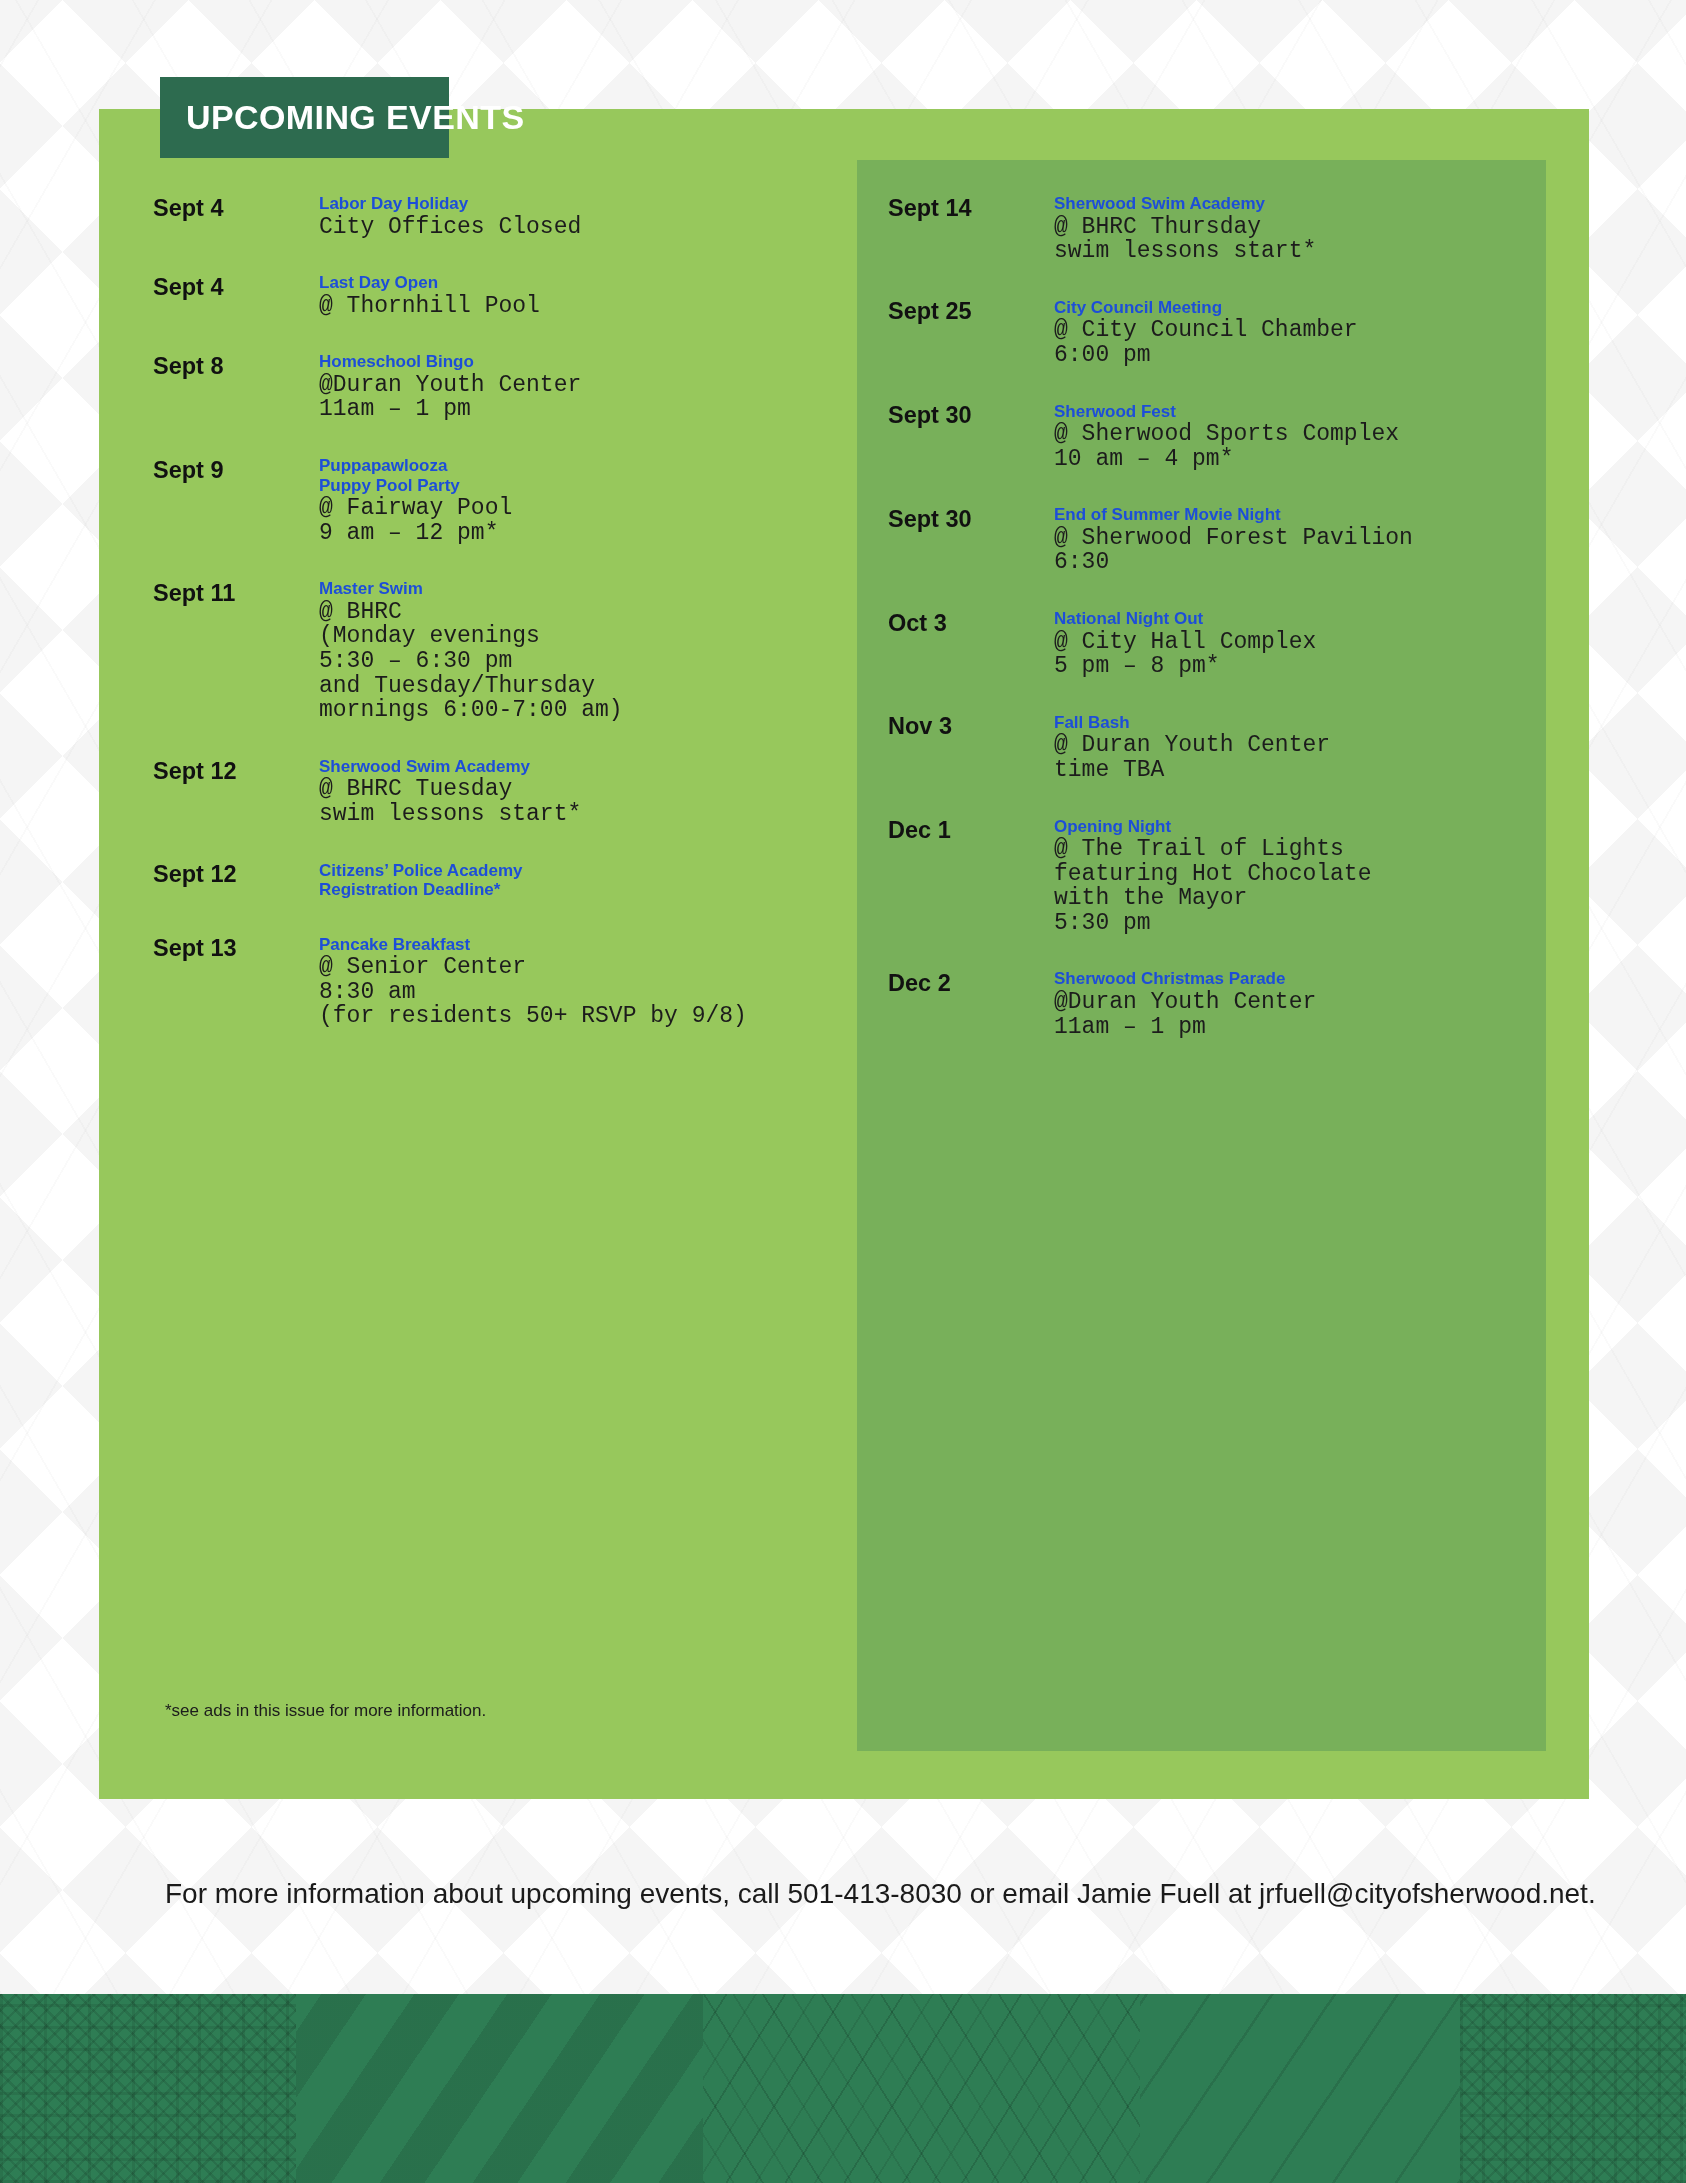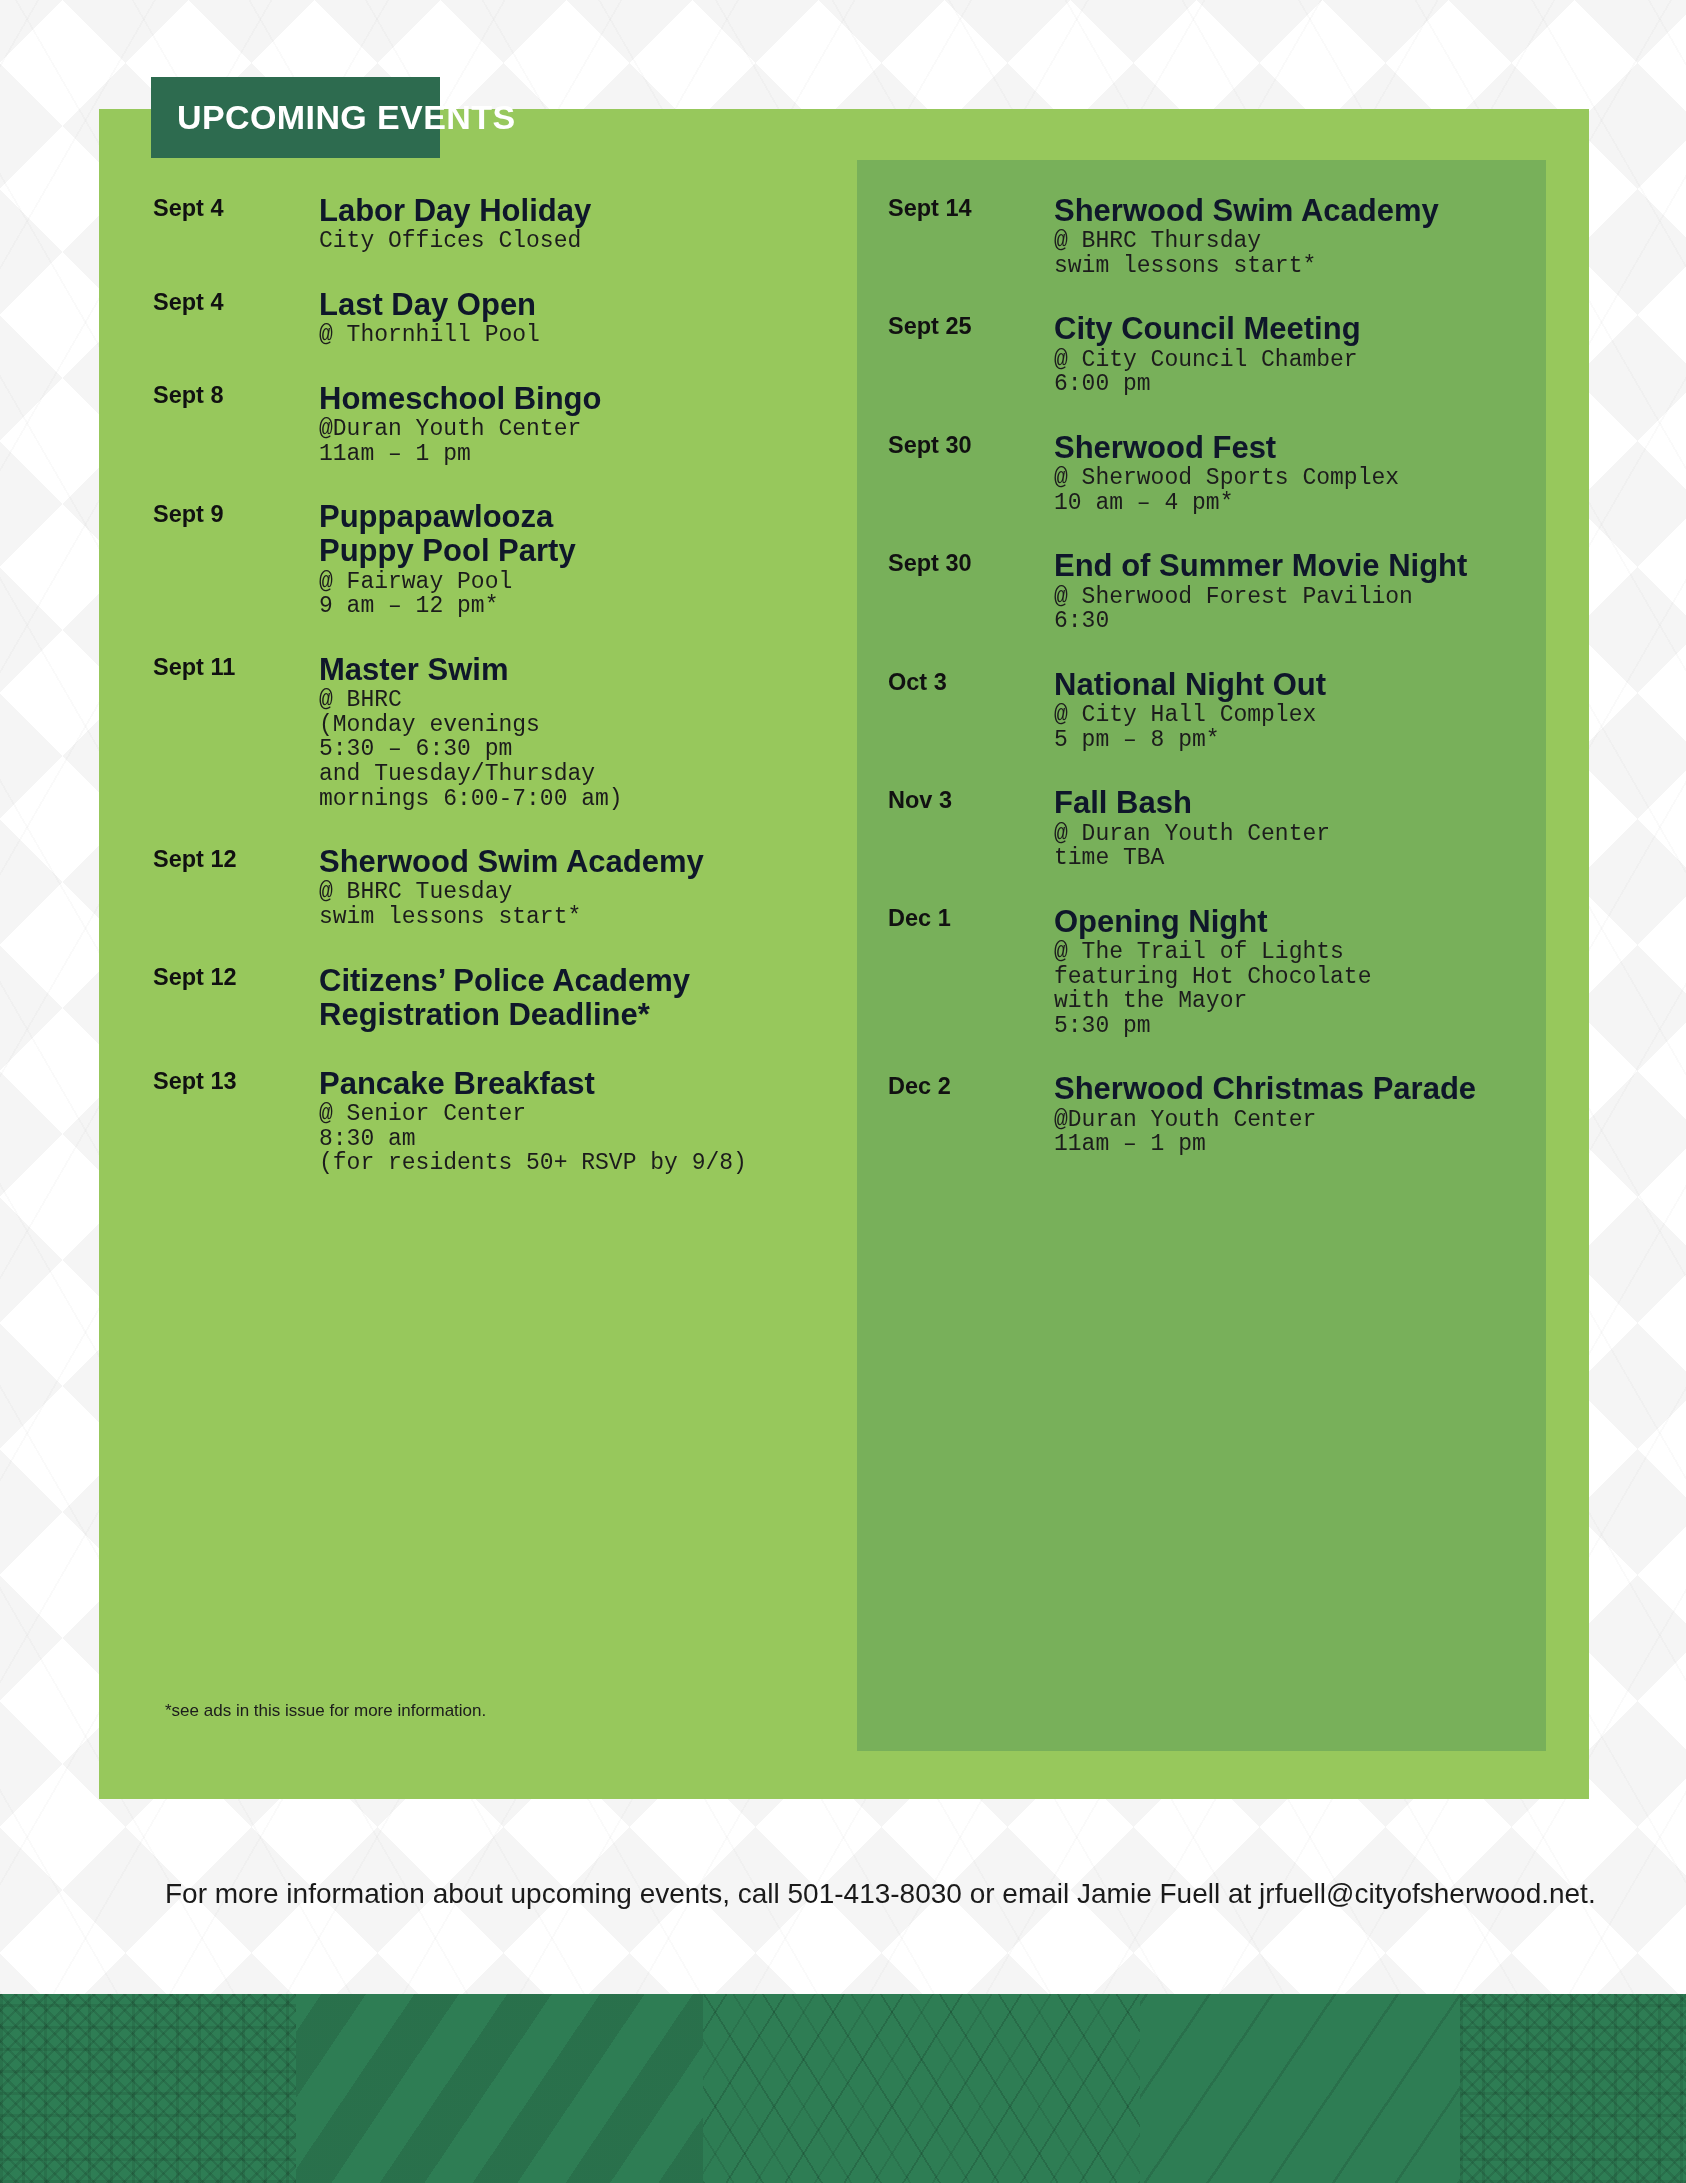--- a/index.html
+++ b/index.html
@@ -58,21 +58,21 @@
     left: 857px;
     top: 160px;
     width: 689px;
     height: 1591px;
     background: #78b05a;
   }
 
   
   .title-bar {
     position: absolute;
-    left: 151px;
+    left: 160px;
     top: 77px;
     width: 289px;
     height: 81px;
     background: #2d6b4f;
     display: flex;
     align-items: center;
     padding-left: 26px;
     box-sizing: border-box;
   }
   .title-bar .title-text {
@@ -103,23 +103,23 @@
     font-weight: bold;
     color: #111111;
     line-height: 1.0;
     padding-top: 1.7px;
     font-family: "Liberation Sans", sans-serif;
   }
   .ev-body {
     flex: 1 1 auto;
   }
   .ev-title {
-    font-size: 31px;
+    font-size: 17px;
     font-weight: bold;
-    color: #0f172a;
+    color: #1d4ed8;
     line-height: 1.05;
     font-family: "Liberation Sans", sans-serif;
     margin-bottom: 1.7px;
   }
   .ev-line {
     font-size: 23px;
     font-weight: normal;
     color: #1c1c1c;
     line-height: 1.07;
     font-family: Liberation Mono, monospace;

